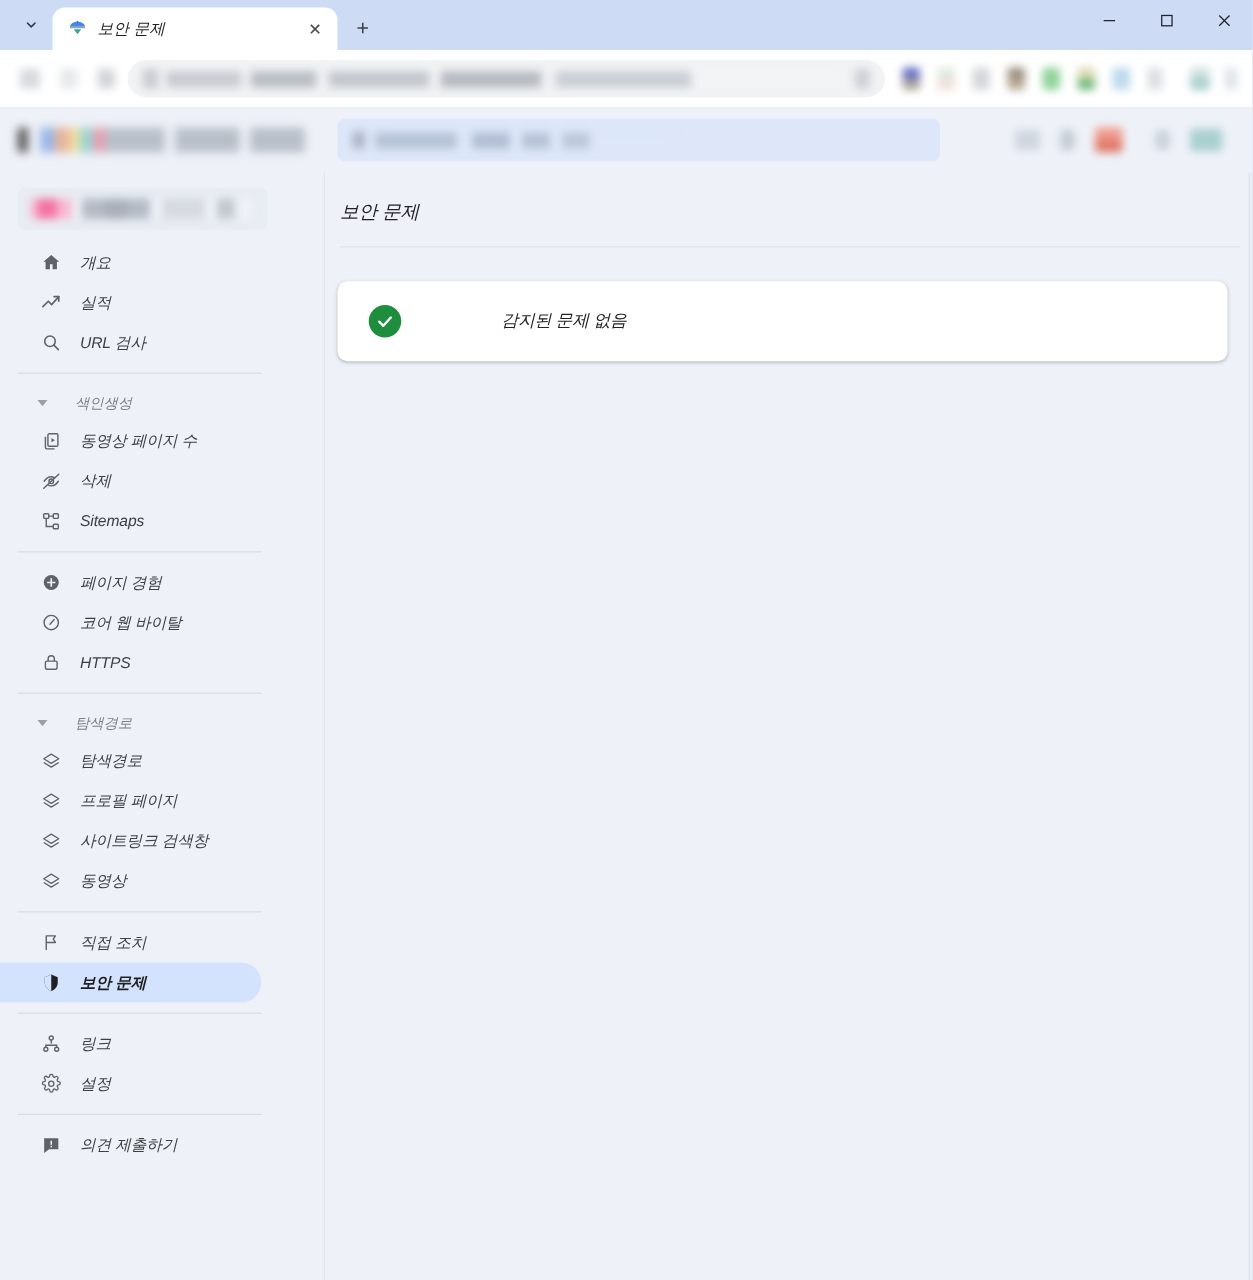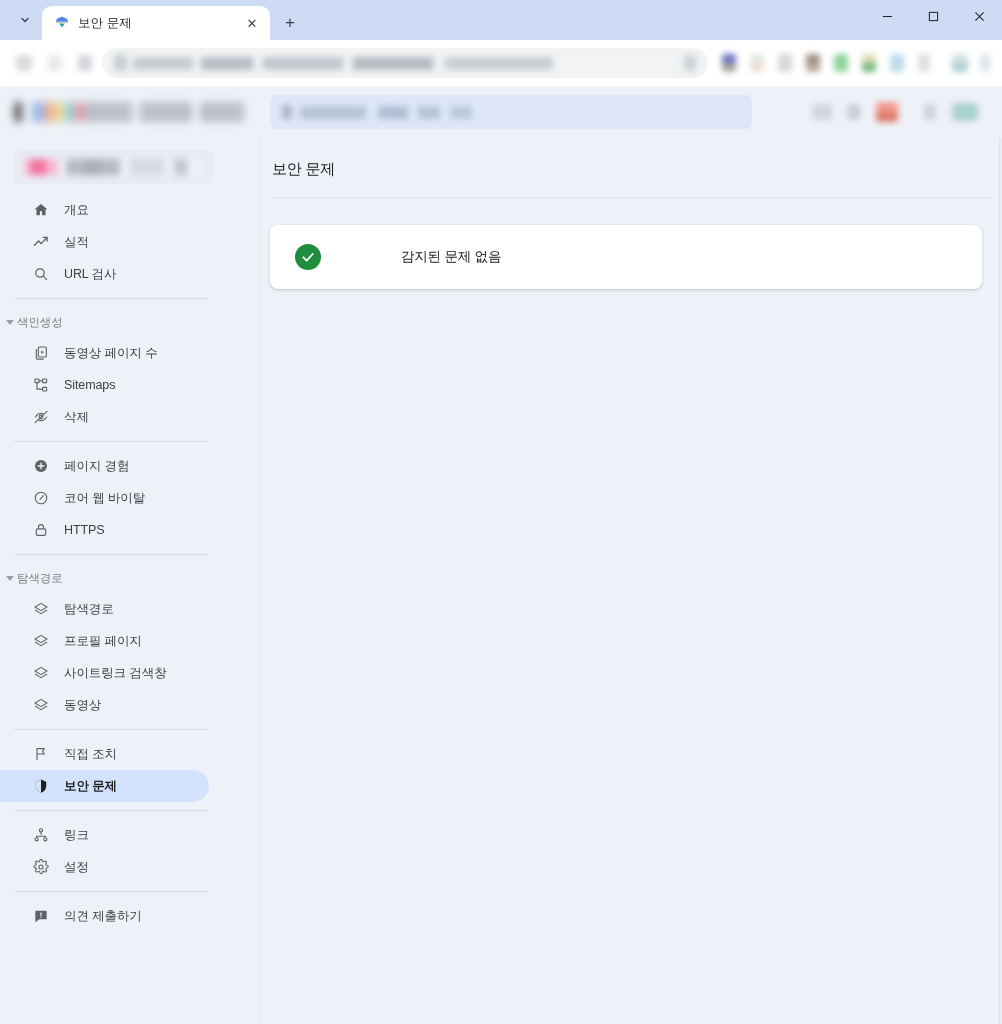--- a/index.html
+++ b/index.html
@@ -10,20 +10,21 @@
     font-family: "Liberation Sans", "DejaVu Sans", sans-serif;
     background: #dce5f7;
   }
 
   
   .browser {
     width: 1002px; height: 1024px;
     background: #c9d9f5;
     display: flex; flex-direction: column;
     position: relative;
+    font-style: italic;
   }
   .titlebar {
     height: 40px; min-height: 40px;
     background: #cddbf5;
     display: flex; align-items: flex-end;
     position: relative;
     padding-left: 6px;
   }
   .tab-list-btn {
     width: 30px; height: 30px;
@@ -217,22 +218,22 @@
     flex: 0 0 18px;
     display: flex; align-items: center; justify-content: center;
     color: #5f6368;
   }
   .nav-item.selected .ico { color: #202124; }
   .nav-item .lbl { white-space: nowrap; letter-spacing: -.1px; }
 
   .nav-section-title {
     height: 30px;
     display: flex; align-items: center;
-    padding-left: 6px;
-    gap: 3px;
+    padding-left: 30px;
+    gap: 22px;
     font-size: 11.5px;
     color: #7b7f85;
     cursor: pointer;
     letter-spacing: -.1px;
   }
   .caret {
     width: 0; height: 0;
     border-left: 4px solid transparent;
     border-right: 4px solid transparent;
     border-top: 5px solid #9aa0a6;
@@ -429,39 +430,39 @@
             <svg width="16" height="16" viewBox="0 0 24 24" fill="none" stroke="currentColor" stroke-width="1.7">
                 <rect x="8" y="3" width="12" height="15" rx="1.6"></rect>
                 <path d="M5 6.5v13a1.6 1.6 0 0 0 1.6 1.6H16"></path>
                 <path d="M12.3 8.2v5l4-2.5z" fill="currentColor" stroke="none"></path>
               </svg>
           </span>
           <span class="lbl">동영상 페이지 수</span>
         </div>
         <div class="nav-item">
           <span class="ico">
+            <svg width="16" height="16" viewBox="0 0 24 24" fill="none" stroke="currentColor" stroke-width="1.7" stroke-linecap="round">
+                <path d="M3.5 12S7 6.5 12 6.5c1.5 0 2.8.5 4 1.2M20.5 12S17 17.5 12 17.5c-1.6 0-3-.5-4.2-1.3"></path>
+                <circle cx="12" cy="12" r="2.8"></circle>
+                <line x1="3" y1="20.5" x2="21" y2="3.5"></line>
+              </svg>
+          </span>
+          <span class="lbl">삭제</span>
+        </div>
+        <div class="nav-item">
+          <span class="ico">
             <svg width="16" height="16" viewBox="0 0 24 24" fill="none" stroke="currentColor" stroke-width="1.7">
                 <rect x="3" y="3" width="6" height="5.5" rx="1"></rect>
                 <rect x="14.5" y="3" width="6" height="5.5" rx="1"></rect>
                 <rect x="14.5" y="15.5" width="6" height="5.5" rx="1"></rect>
                 <path d="M6 8.5v9.7h8.5M9 5.8h5.5M14.5 18.2H11"></path>
               </svg>
           </span>
           <span class="lbl">Sitemaps</span>
         </div>
-        <div class="nav-item">
-          <span class="ico">
-            <svg width="16" height="16" viewBox="0 0 24 24" fill="none" stroke="currentColor" stroke-width="1.7" stroke-linecap="round">
-                <path d="M3.5 12S7 6.5 12 6.5c1.5 0 2.8.5 4 1.2M20.5 12S17 17.5 12 17.5c-1.6 0-3-.5-4.2-1.3"></path>
-                <circle cx="12" cy="12" r="2.8"></circle>
-                <line x1="3" y1="20.5" x2="21" y2="3.5"></line>
-              </svg>
-          </span>
-          <span class="lbl">삭제</span>
-        </div>
 
         <div class="nav-divider"></div>
 
         <div class="nav-item">
           <span class="ico">
             <svg width="16" height="16" viewBox="0 0 24 24" fill="currentColor">
                 <circle cx="12" cy="12" r="9"></circle>
                 <path d="M11 7h2v4h4v2h-4v4h-2v-4H7v-2h4z" fill="#eef2f8"></path>
               </svg>
           </span>

